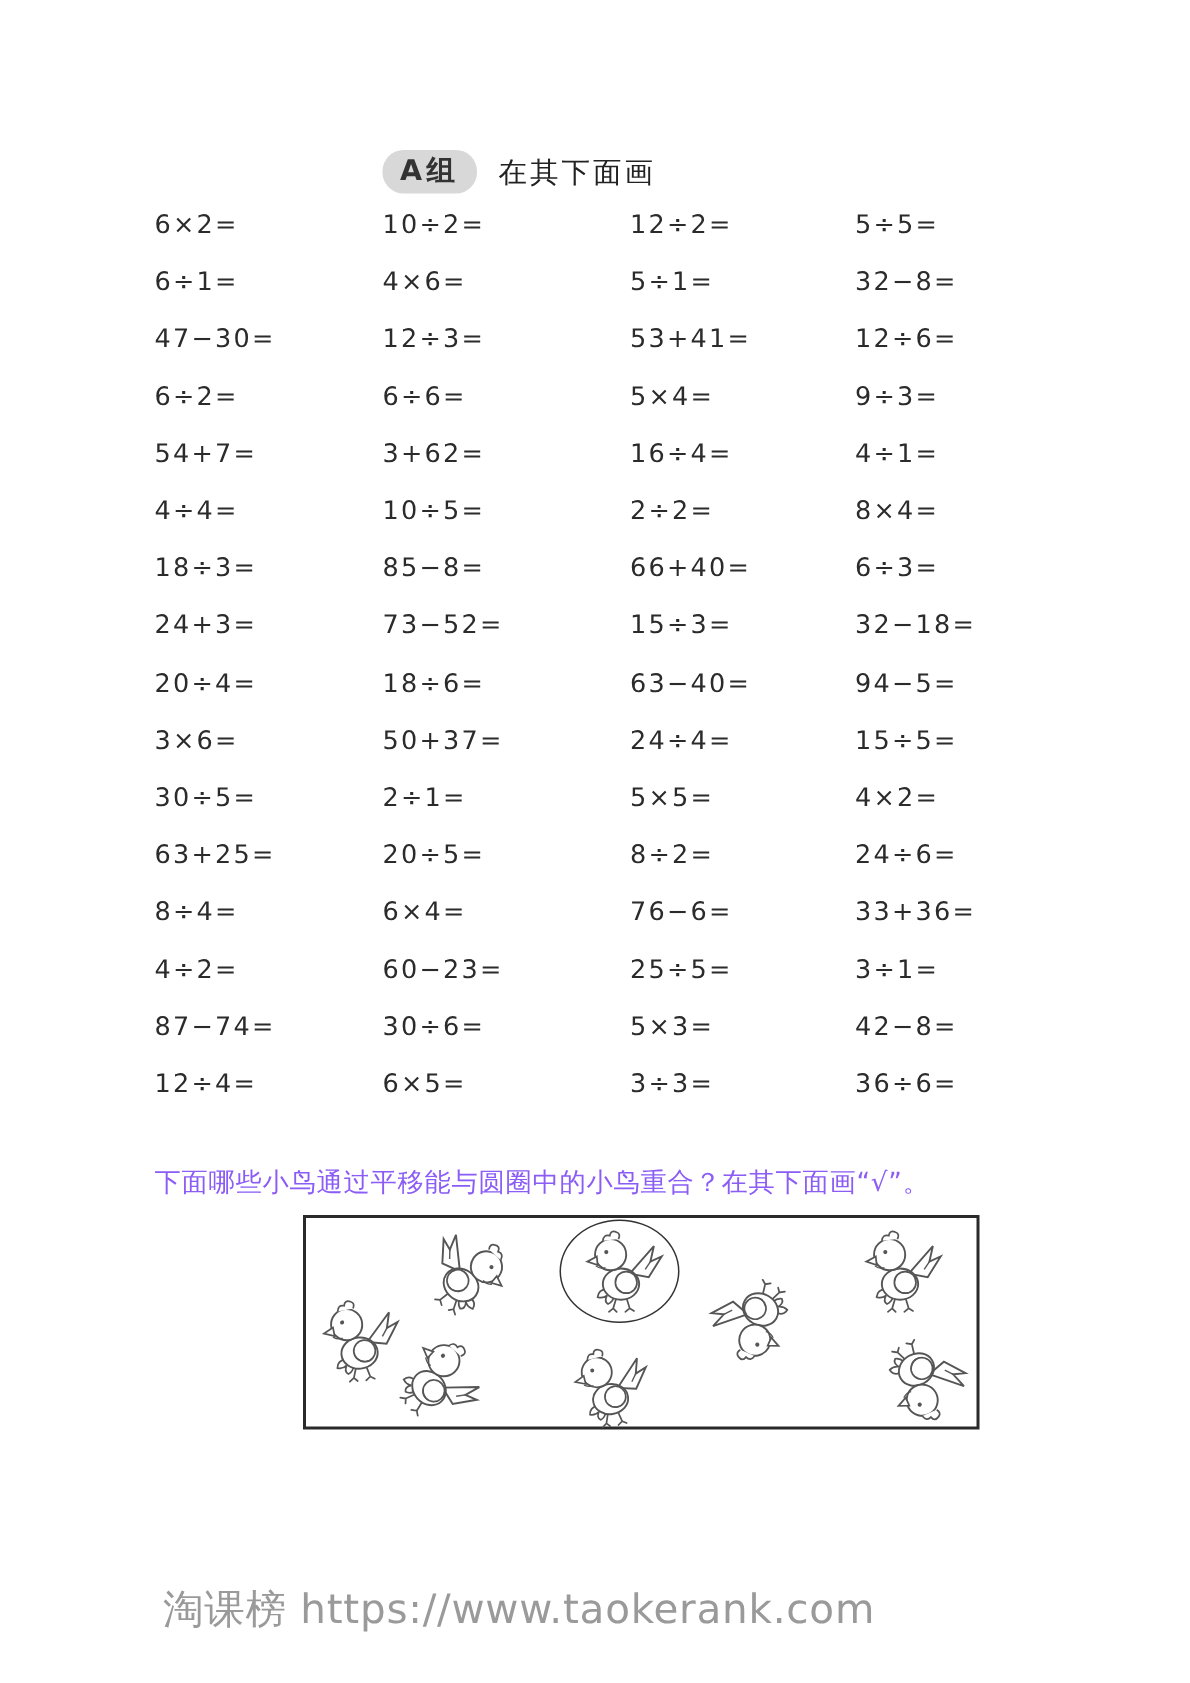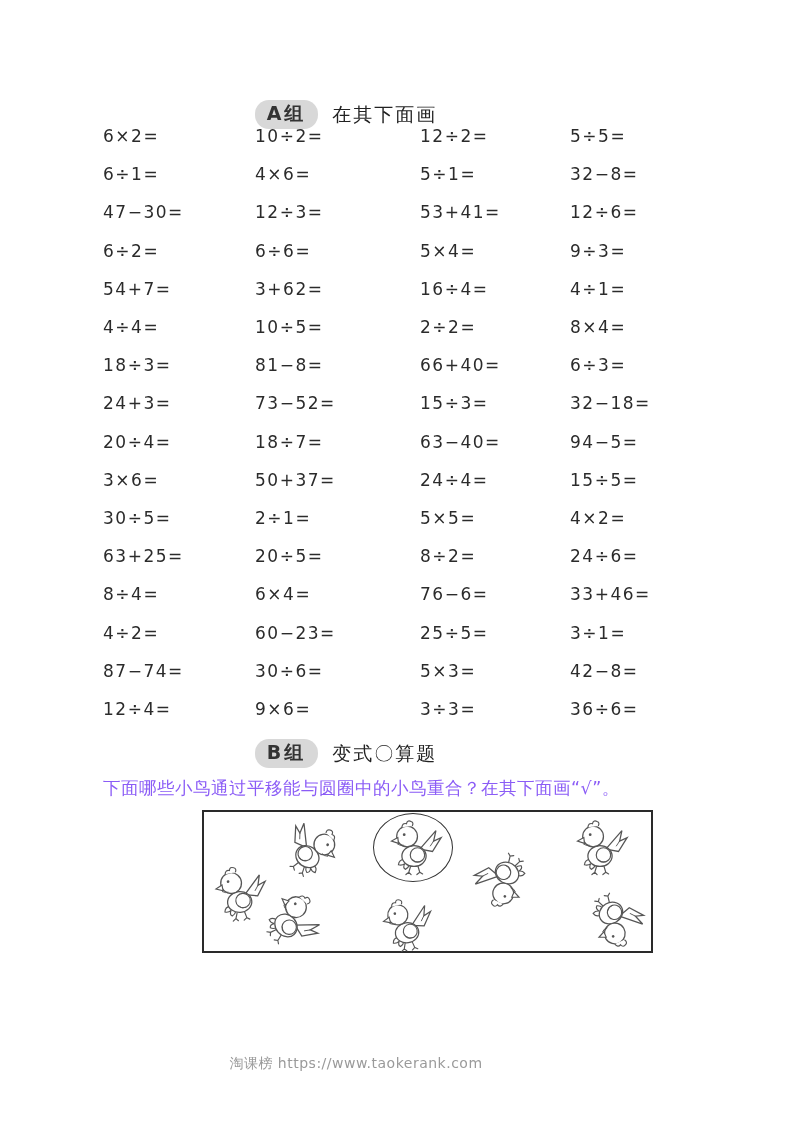--- a/index.html
+++ b/index.html
@@ -14,21 +14,21 @@
     display:flex;justify-content:center;align-items:center;gap:14px;
   }
   .badge{
     display:inline-block;background:#d8d8d8;border-radius:14px;
     padding:1px 12px 2px;color:#333;font-weight:600;letter-spacing:3px;
   }
   .title-a{top:100px;}
   .title-b{top:739px;}
   
   .grid{
-    position:absolute;left:103px;top:117px;
+    position:absolute;left:103px;top:131px;
     display:grid;grid-template-columns:152px 165px 150px 130px;
     grid-auto-rows:38.2px;align-items:center;justify-items:start;
   }
   .cell{font-size:17px;letter-spacing:1.5px;color:#2b2b2b;white-space:nowrap;}
   
   .instruction{
     position:absolute;left:103px;top:776px;width:620px;
     font-size:17.5px;color:#8b5cf6;letter-spacing:0.5px;
   }
   
@@ -37,21 +37,21 @@
     border:2px solid #2a2a2a;background:#fff;box-sizing:border-box;
   }
   .bird{position:absolute;overflow:visible;}
   .sel-circle{
     position:absolute;left:169px;top:1px;width:80px;height:69px;
     border:1.7px solid #333;border-radius:50%;box-sizing:border-box;
   }
   
   .footer{
     position:absolute;left:0;top:1055px;width:100%;text-align:center;
-    font-size:14px;color:#9a9a9a;letter-spacing:0.5px;margin-left:10px;
+    font-size:27px;color:#9a9a9a;letter-spacing:0.5px;
   }
 </style>
 </head>
 <body>
 
 <div id="page">
 
   <svg width="0" height="0" style="position:absolute">
     <defs>
       <g id="bird-shape">
@@ -96,65 +96,61 @@
       <div class="cell">9÷3=</div>
       <div class="cell">54+7=</div>
       <div class="cell">3+62=</div>
       <div class="cell">16÷4=</div>
       <div class="cell">4÷1=</div>
       <div class="cell">4÷4=</div>
       <div class="cell">10÷5=</div>
       <div class="cell">2÷2=</div>
       <div class="cell">8×4=</div>
       <div class="cell">18÷3=</div>
-      <div class="cell">81−8=</div>
+      <div class="cell">85−8=</div>
       <div class="cell">66+40=</div>
       <div class="cell">6÷3=</div>
       <div class="cell">24+3=</div>
       <div class="cell">73−52=</div>
       <div class="cell">15÷3=</div>
       <div class="cell">32−18=</div>
       <div class="cell">20÷4=</div>
-      <div class="cell">18÷7=</div>
+      <div class="cell">18÷6=</div>
       <div class="cell">63−40=</div>
       <div class="cell">94−5=</div>
       <div class="cell">3×6=</div>
       <div class="cell">50+37=</div>
       <div class="cell">24÷4=</div>
       <div class="cell">15÷5=</div>
       <div class="cell">30÷5=</div>
       <div class="cell">2÷1=</div>
       <div class="cell">5×5=</div>
       <div class="cell">4×2=</div>
       <div class="cell">63+25=</div>
       <div class="cell">20÷5=</div>
       <div class="cell">8÷2=</div>
       <div class="cell">24÷6=</div>
       <div class="cell">8÷4=</div>
       <div class="cell">6×4=</div>
       <div class="cell">76−6=</div>
-      <div class="cell">33+46=</div>
+      <div class="cell">33+36=</div>
       <div class="cell">4÷2=</div>
       <div class="cell">60−23=</div>
       <div class="cell">25÷5=</div>
       <div class="cell">3÷1=</div>
       <div class="cell">87−74=</div>
       <div class="cell">30÷6=</div>
       <div class="cell">5×3=</div>
       <div class="cell">42−8=</div>
       <div class="cell">12÷4=</div>
-      <div class="cell">9×6=</div>
+      <div class="cell">6×5=</div>
       <div class="cell">3÷3=</div>
       <div class="cell">36÷6=</div>
     </div>
 
-  <div class="section-title title-b">
-    <span class="badge">B组</span>
-    <span>变式〇算题</span>
-  </div>
 
   <div class="instruction">下面哪些小鸟通过平移能与圆圈中的小鸟重合？在其下面画“√”。</div>
 
   <div class="bird-box">
     <div class="sel-circle"></div>
 
     <svg class="bird" style="left:6px;top:52px;width:58px;height:60px;transform:rotate(-5deg)" viewBox="0 0 100 104">
         <use href="#bird-shape"></use>
       </svg>
     <svg class="bird" style="left:79px;top:8px;width:58px;height:60px;transform:rotate(35deg) scaleX(-1)" viewBox="0 0 100 104">

